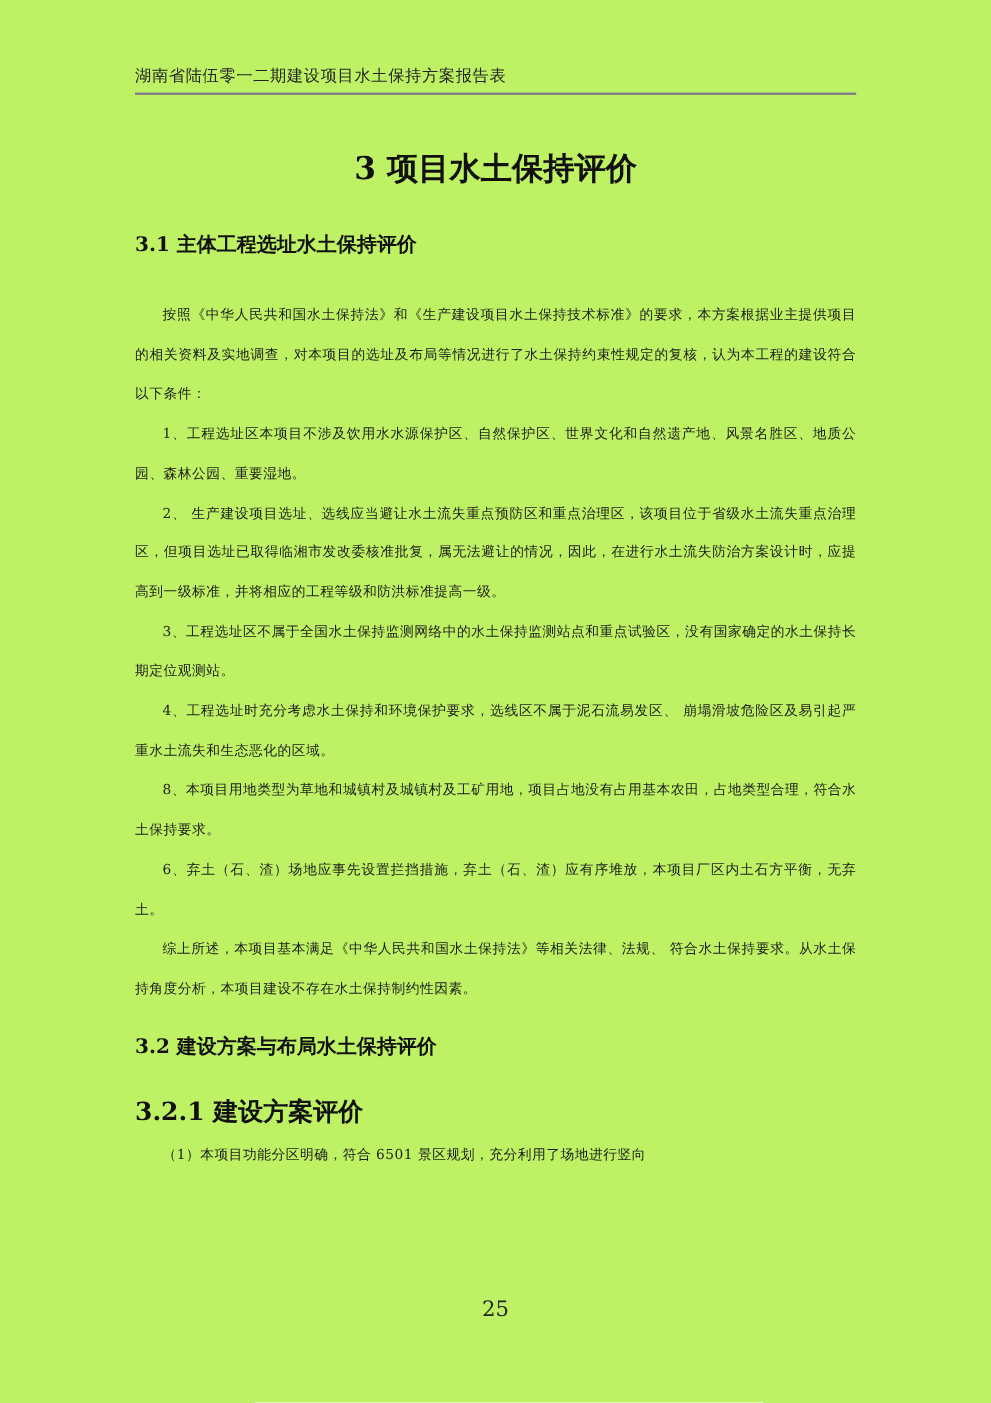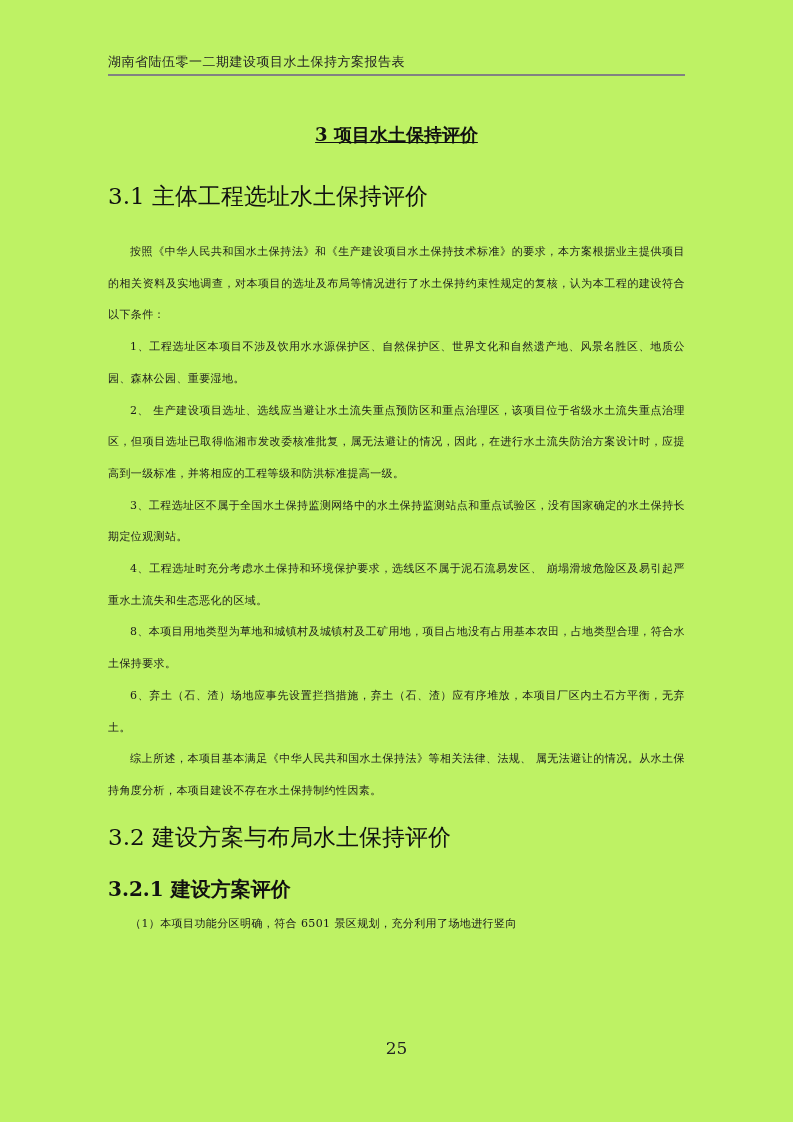--- a/index.html
+++ b/index.html
@@ -22,32 +22,31 @@
   .running-header {
     font-size: 13px;
     line-height: 16px;
     letter-spacing: 0.5px;
     padding-bottom: 4px;
     border-bottom: 2.5px solid #828282;
     color: #242424;
   }
   h1.doc-title {
     margin: 44px 0 0 0;
-    font-size: 18px;
+    font-size: 25px;
     line-height: 30px;
     font-weight: bold;
     text-align: center;
     color: #111111;
-    text-decoration: underline;
   }
   h2.section-heading {
     margin: 34px 0 0 0;
-    font-size: 23px;
+    font-size: 16px;
     line-height: 24px;
-    font-weight: normal;
+    font-weight: bold;
     color: #111111;
   }
   h2.section-heading.second {
     margin-top: 18px;
   }
   h3.subsection-heading {
     margin: 30px 0 0 0;
     font-size: 20px;
     line-height: 20px;
     font-weight: bold;
@@ -93,21 +92,21 @@
     <h2 class="section-heading">3.1 主体工程选址水土保持评价</h2>
 
     <div class="body-text">
       <p>按照《中华人民共和国水土保持法》和《生产建设项目水土保持技术标准》的要求，本方案根据业主提供项目的相关资料及实地调查，对本项目的选址及布局等情况进行了水土保持约束性规定的复核，认为本工程的建设符合以下条件：</p>
       <p>1、工程选址区本项目不涉及饮用水水源保护区、自然保护区、世界文化和自然遗产地、风景名胜区、地质公园、森林公园、重要湿地。</p>
       <p>2、 生产建设项目选址、选线应当避让水土流失重点预防区和重点治理区，该项目位于省级水土流失重点治理区，但项目选址已取得临湘市发改委核准批复，属无法避让的情况，因此，在进行水土流失防治方案设计时，应提高到一级标准，并将相应的工程等级和防洪标准提高一级。</p>
       <p>3、工程选址区不属于全国水土保持监测网络中的水土保持监测站点和重点试验区，没有国家确定的水土保持长期定位观测站。</p>
       <p>4、工程选址时充分考虑水土保持和环境保护要求，选线区不属于泥石流易发区、 崩塌滑坡危险区及易引起严重水土流失和生态恶化的区域。</p>
       <p>8、本项目用地类型为草地和城镇村及城镇村及工矿用地，项目占地没有占用基本农田，占地类型合理，符合水土保持要求。</p>
       <p>6、弃土（石、渣）场地应事先设置拦挡措施，弃土（石、渣）应有序堆放，本项目厂区内土石方平衡，无弃土。</p>
-      <p>综上所述，本项目基本满足《中华人民共和国水土保持法》等相关法律、法规、 属无法避让的情况。从水土保持角度分析，本项目建设不存在水土保持制约性因素。</p>
+      <p>综上所述，本项目基本满足《中华人民共和国水土保持法》等相关法律、法规、 符合水土保持要求。从水土保持角度分析，本项目建设不存在水土保持制约性因素。</p>
     </div>
   </section>
 
   <section>
     <h2 class="section-heading second">3.2 建设方案与布局水土保持评价</h2>
 
     <h3 class="subsection-heading">3.2.1 建设方案评价</h3>
 
     <div class="body-text sub-body">
       <p>（1）本项目功能分区明确，符合 6501 景区规划，充分利用了场地进行竖向</p>

